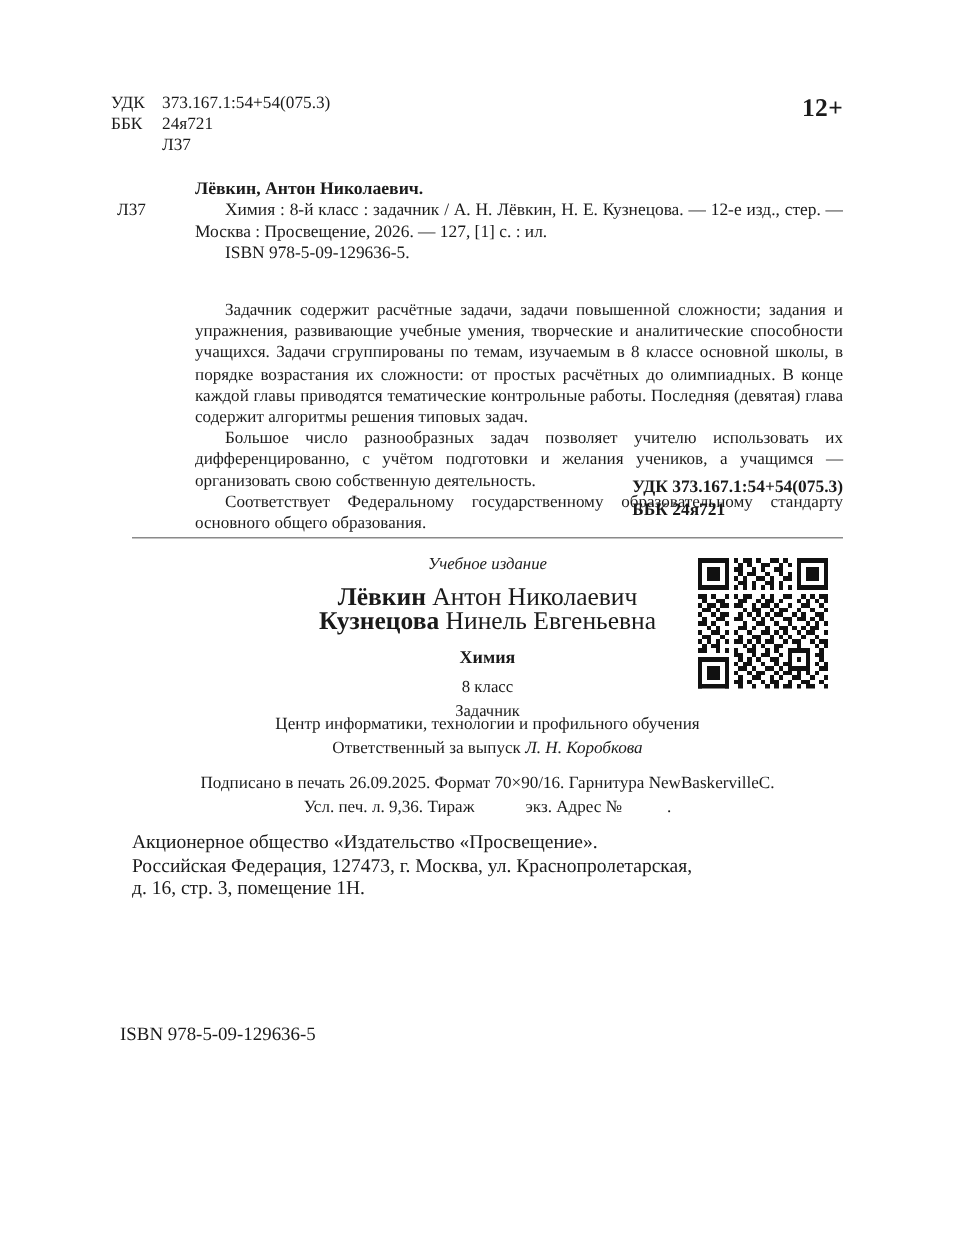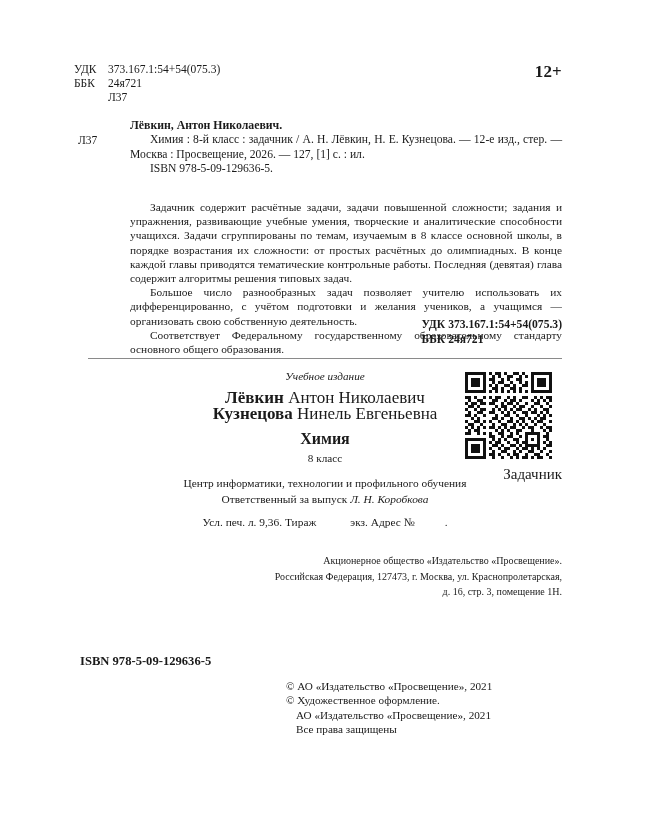--- a/index.html
+++ b/index.html
@@ -136,32 +136,31 @@
   }
   .author-line {
     font-size: 17px;
     line-height: 16px;
   }
   .author-line .surname {
     font-weight: bold;
   }
   .book-title {
     font-weight: bold;
-    font-size: 16px;
+    font-size: 12px;
     margin-top: 9px;
     font-family: Liberation Serif, serif;
   }
   .book-grade {
     font-size: 11.2px;
     margin-top: 5px;
   }
   .book-kind {
-    font-size: 15px;
+    font-size: 11px;
     margin-top: 1px;
-    text-align: right;
   }
 
   .qr {
     position: absolute;
     left: 462px;
     top: 372px;
     width: 93px;
     height: 87px;
     image-rendering: pixelated;
   }
@@ -195,22 +194,22 @@
   .print-block .gap2 {
     display: inline-block;
     width: 30px;
   }
 
   .publisher-block {
     position: absolute;
     left: 88px;
     top: 553px;
     width: 474px;
-    text-align: right;
-    font-size: 10px;
+    text-align: left;
+    font-size: 13px;
     line-height: 15.6px;
   }
 
   .email-block {
     position: absolute;
     left: 88px;
     top: 592px;
     width: 474px;
     text-align: center;
     font-size: 11.4px;
@@ -220,23 +219,23 @@
     font-weight: bold;
   }
   .email-block .spaced {
     letter-spacing: 0.7px;
   }
 
   
   .footer-isbn {
     position: absolute;
     left: 80px;
-    top: 654px;
+    top: 682px;
     font-size: 12.6px;
-    font-weight: bold;
+    font-weight: normal;
     white-space: nowrap;
   }
   .copyright {
     position: absolute;
     left: 286px;
     top: 679px;
     font-size: 11.2px;
     line-height: 14.4px;
   }
   .copyright .ln { display: block; white-space: nowrap; }
@@ -552,34 +551,29 @@
 
   <div class="dept-block">
     <div>Центр информатики, технологии и профильного обучения</div>
     <div class="resp">
       <span>Ответственный за выпуск</span>
       <span class="name">Л. Н. Коробкова</span>
     </div>
   </div>
 
   <div class="print-block">
+    <div>Подписано в печать 26.09.2025. Формат 70×90/16. Гарнитура NewBaskervilleC.</div>
     <div>
       <span>Усл. печ. л. 9,36. Тираж</span><span class="gap"></span><span>экз. Адрес №</span><span class="gap2"></span><span>.</span>
     </div>
   </div>
 
   <div class="publisher-block">
     <div>Акционерное общество «Издательство «Просвещение».</div>
     <div>Российская Федерация, 127473, г. Москва, ул. Краснопролетарская,</div>
     <div>д. 16, стр. 3, помещение 1Н.</div>
   </div>
 
 
   <div class="footer-isbn">ISBN 978-5-09-129636-5</div>
 
-  <div class="copyright">
-    <span class="ln">© АО «Издательство «Просвещение», 2021</span>
-    <span class="ln">© Художественное оформление.</span>
-    <span class="ln indent">АО «Издательство «Просвещение», 2021</span>
-    <span class="ln indent">Все права защищены</span>
-  </div>
 
 </div>
 
 </body></html>

